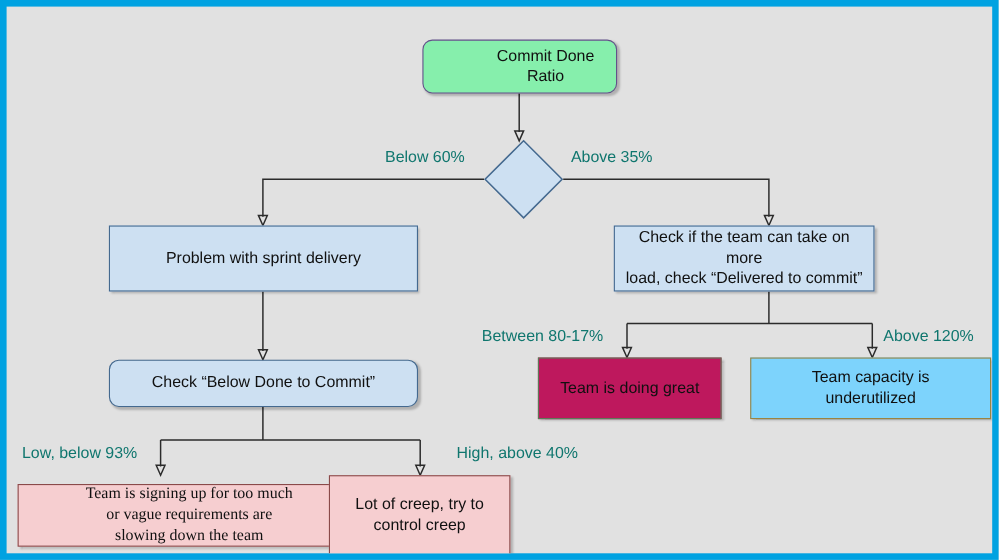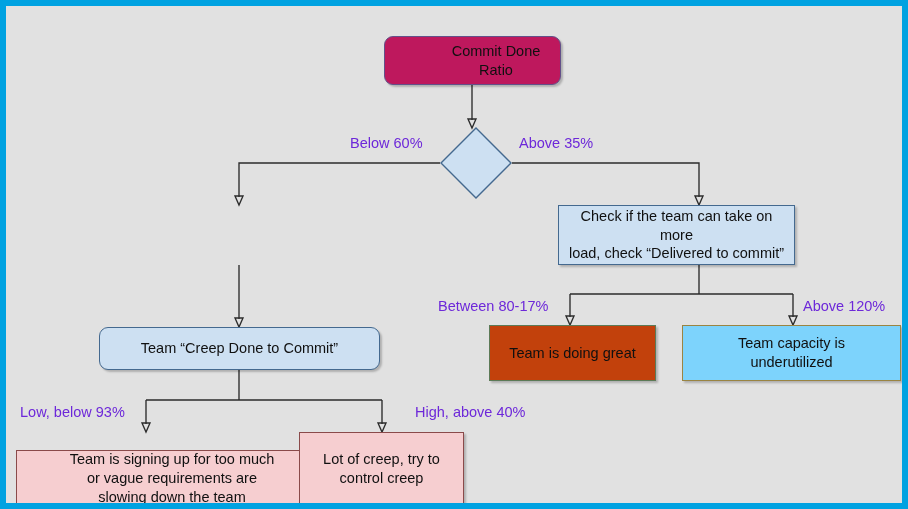--- a/index.html
+++ b/index.html
@@ -38,23 +38,23 @@
     color: #101010;
     box-shadow: 2px 2px 2px rgba(0,0,0,0.22);
   }
   .node .txt {
     display: block;
     padding: 0 8px;
     white-space: pre-line;
   }
   .rounded { border-radius: 9px; }
 
-  .n-purple { background: #be185d; border: 1.3px solid #63518a; padding-left: 47px; }
+  .n-purple { background: #86efac; border: 1.3px solid #63518a; padding-left: 47px; }
   .n-blue   { background: #cde0f2; border: 1.3px solid #44698f; }
-  .n-green  { background: #c2410c; border: 1.3px solid #5c7a57; }
+  .n-green  { background: #be185d; border: 1.3px solid #5c7a57; }
   .n-yellow { background: #7dd3fc; border: 1.3px solid #9a8442; }
   .n-red    { background: #f6ced0; border: 1.3px solid #8a4a4a; }
 
   .diamond-wrap {
     position: absolute;
     box-sizing: border-box;
   }
   .diamond-wrap svg { display: block; overflow: visible; }
 
   .edge-layer {
@@ -64,21 +64,21 @@
     pointer-events: none;
   }
   .edge-layer path, .edge-layer line {
     stroke: #2b2b2b;
     stroke-width: 1.35;
     fill: none;
   }
   .edge-label {
     position: absolute;
     font-size: 14.5px;
-    color: #6d28d9;
+    color: #0f766e;
     white-space: nowrap;
     line-height: 1;
   }
 </style>
 </head>
 <body>
 
 <div id="canvas">
   <div id="stage">
 
@@ -108,40 +108,43 @@
     <div class="node n-purple rounded" style="left:378px; top:30px; width:177px; height:49px;">
       <span class="txt">Commit Done Ratio</span>
     </div>
 
     <div class="diamond-wrap" style="left:434px; top:121px; width:72px; height:72px;">
       <svg width="72" height="72" viewBox="0 0 72 72">
         <polygon points="36,1 71,36 36,71 1,36" fill="#cde0f2" stroke="#44698f" stroke-width="1.4"></polygon>
       </svg>
     </div>
 
+    <div class="node n-blue" style="left:93px; top:199px; width:281px; height:60px;">
+      <span class="txt">Problem with sprint delivery</span>
+    </div>
 
     <div class="node n-blue" style="left:552px; top:199px; width:237px; height:60px;">
       <span class="txt">Check if the team can take on more
 load, check “Delivered to commit”</span>
     </div>
 
     <div class="node n-blue rounded" style="left:93px; top:321px; width:281px; height:43px;">
-      <span class="txt">Team “Creep Done to Commit”</span>
+      <span class="txt">Check “Below Done to Commit”</span>
     </div>
 
     <div class="node n-green" style="left:483px; top:319px; width:167px; height:56px;">
       <span class="txt">Team is doing great</span>
     </div>
 
     <div class="node n-yellow" style="left:676px; top:319px; width:219px; height:56px;">
       <span class="txt">Team capacity is
 underutilized</span>
     </div>
 
-    <div class="node n-red" style="left:10px; top:444px; width:312px; height:57px;">
+    <div class="node n-red" style="left:10px; top:434px; width:312px; height:57px;font-family:Liberation Serif, serif;">
       <span class="txt">Team is signing up for too much
 or vague requirements are
 slowing down the team</span>
     </div>
 
     <div class="node n-red" style="left:293px; top:426px; width:165px; height:73px;">
       <span class="txt">Lot of creep, try to
 control creep</span>
     </div>
 

